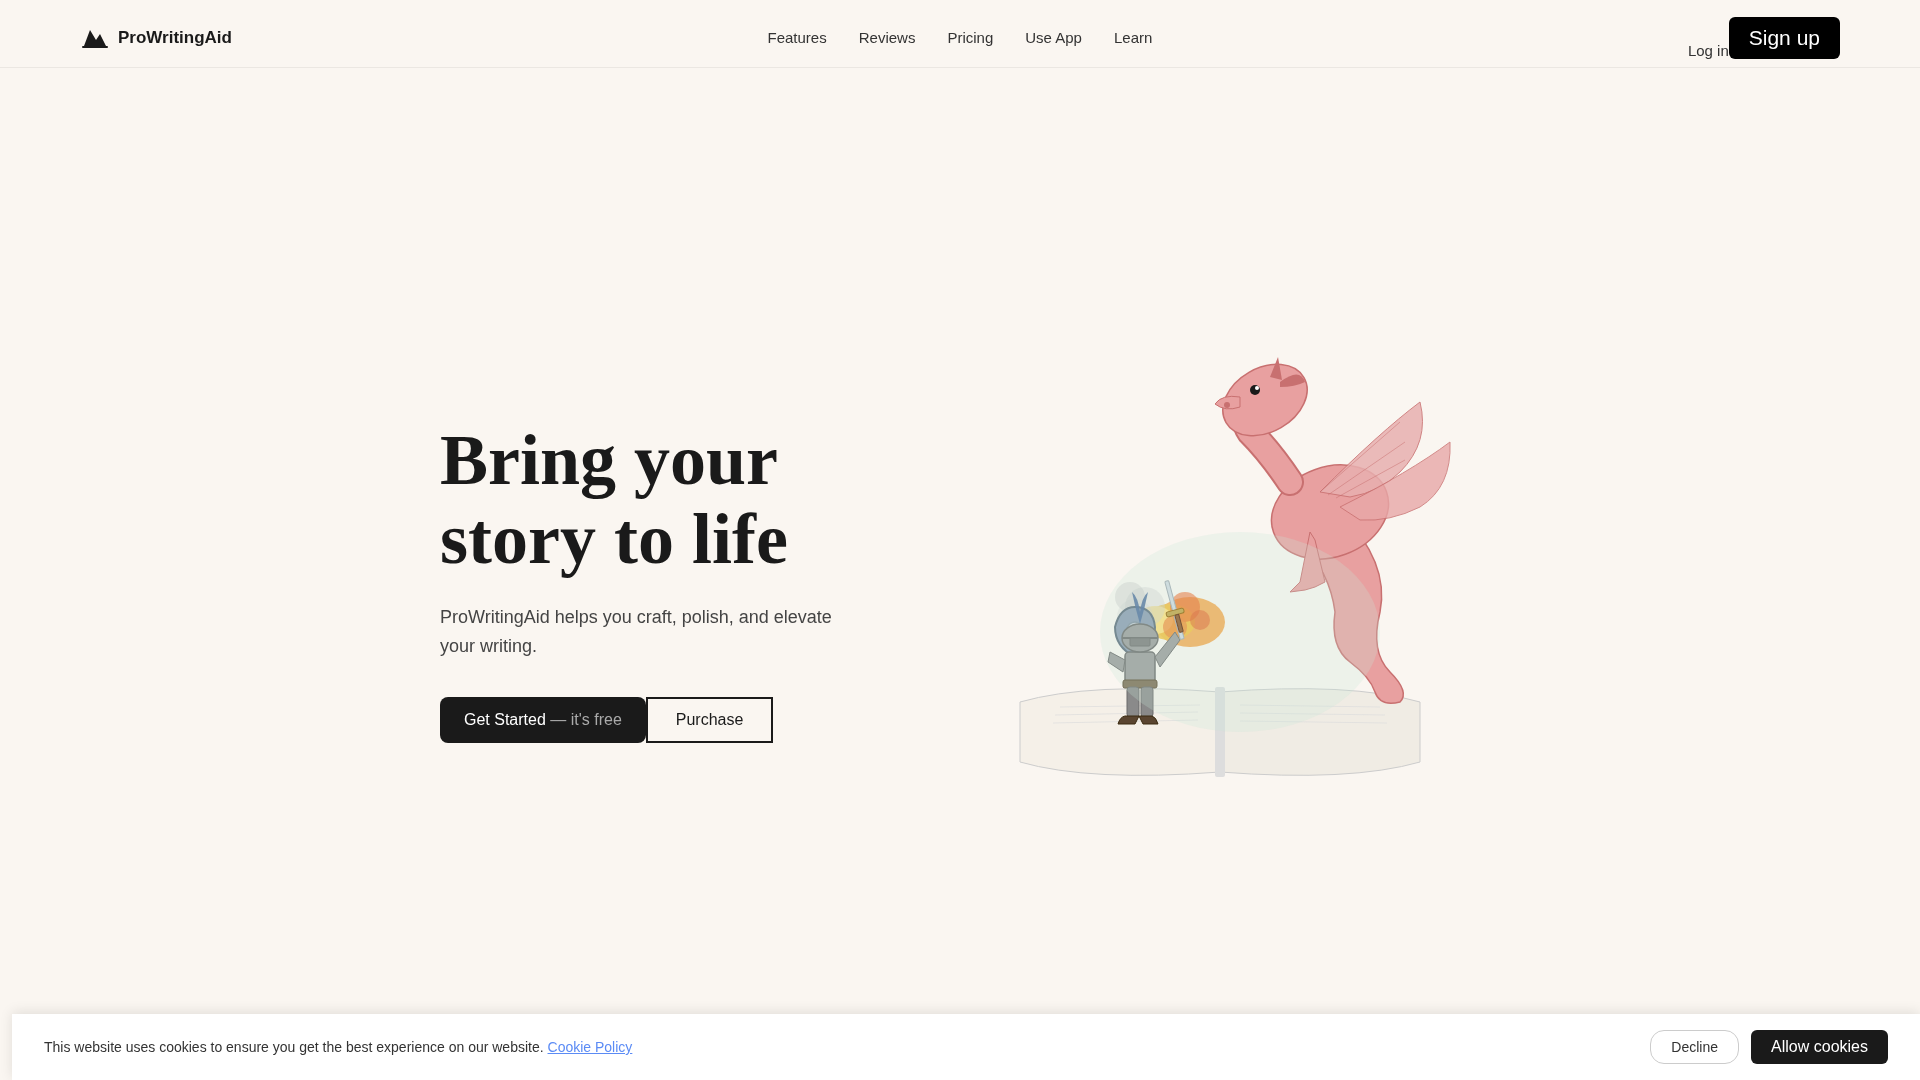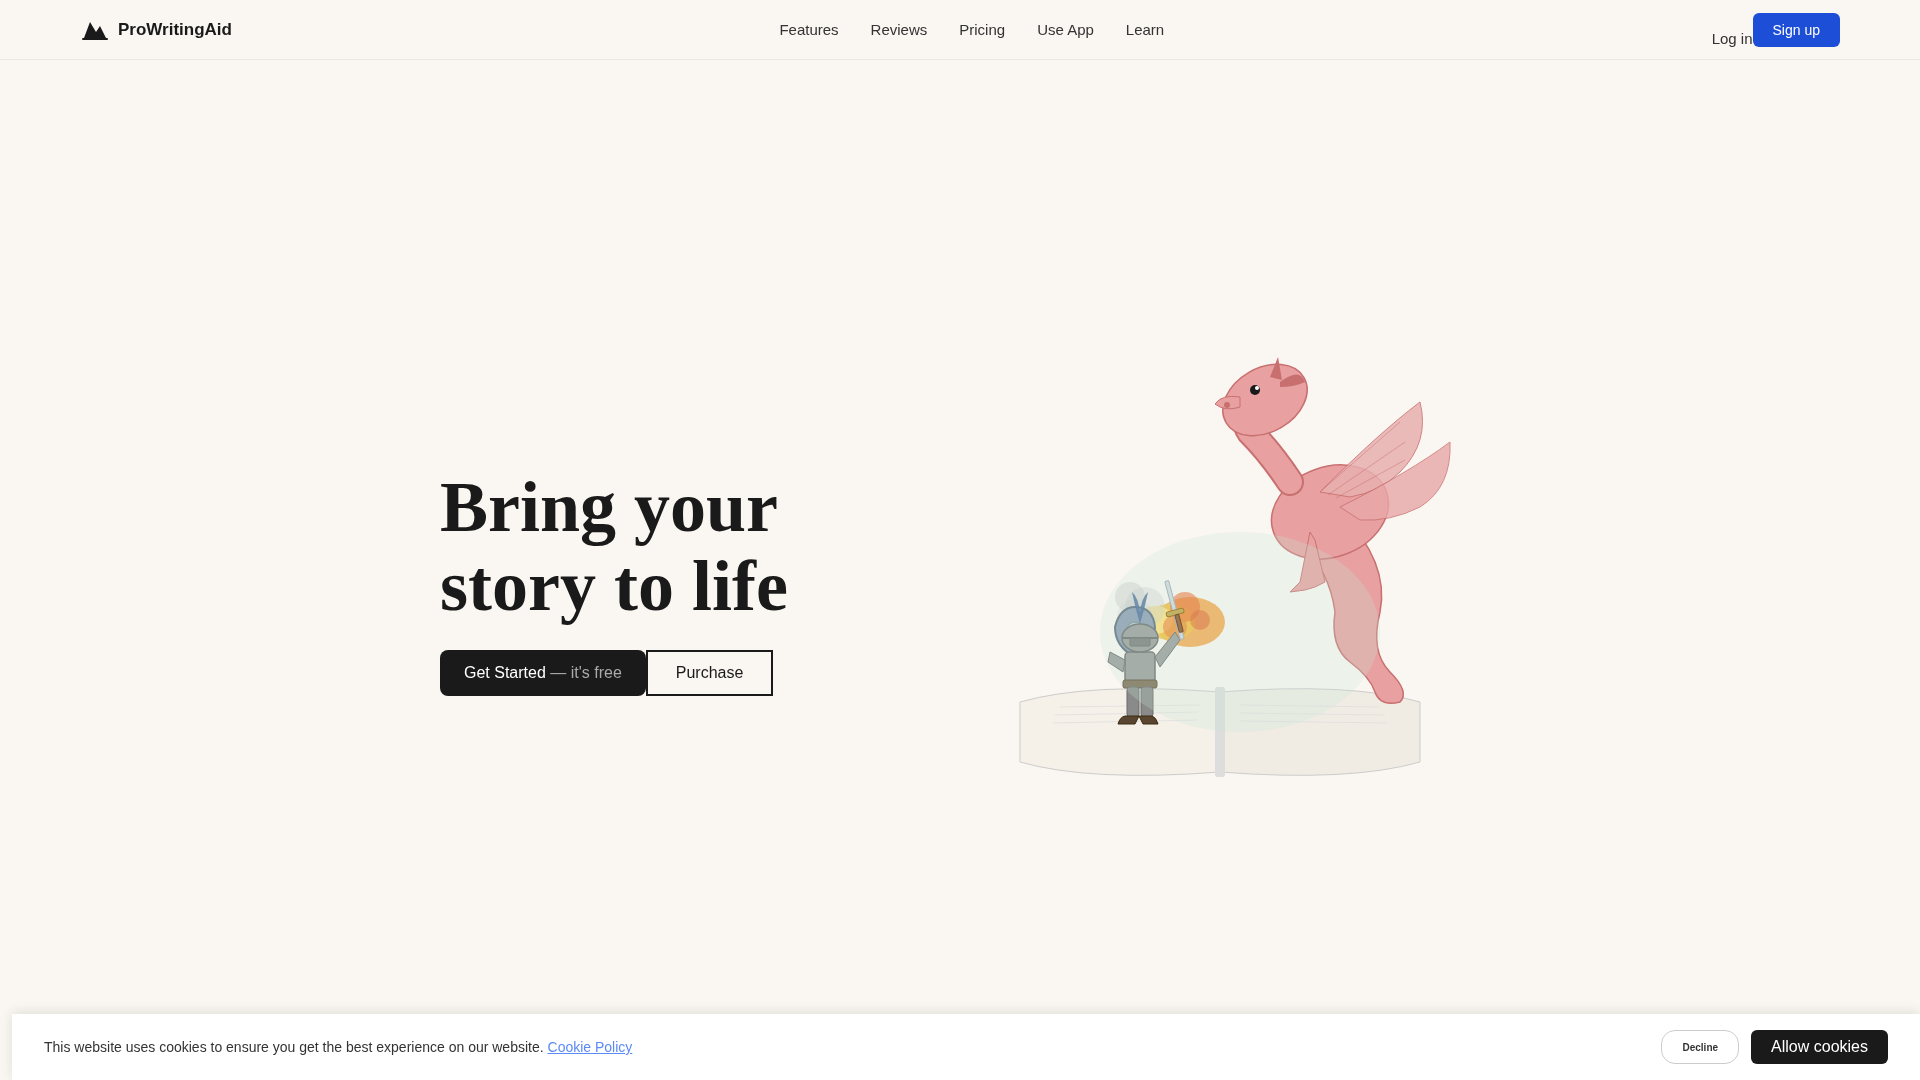--- a/index.html
+++ b/index.html
@@ -7,21 +7,21 @@
     body {
       font-family: -apple-system, BlinkMacSystemFont, 'Segoe UI', sans-serif;
       background-color: #faf6f1;
       color: #1a1a1a;
       overflow-x: hidden;
     }
 
     
     .navbar {
       position: fixed;
-      top: 0;
+      top: 8px;
       left: 0;
       right: 0;
       background: #faf6f1;
       z-index: 100;
       display: flex;
       align-items: center;
       justify-content: space-between;
       padding: 0 80px;
       height: 60px;
       border-bottom: 1px solid rgba(0,0,0,0.06);
@@ -67,26 +67,26 @@
     }
 
     .btn-login {
       text-decoration: none;
       color: #333;
       font-size: 15px;
       font-weight: 400;
     }
 
     .btn-signup {
-      background: #1d4ed8;
+      background: #000000;
       color: #fff;
       border: none;
       padding: 9px 20px;
       border-radius: 6px;
-      font-size: 14px;
+      font-size: 21px;
       font-weight: 500;
       cursor: pointer;
       text-decoration: none;
     }
 
     
     .hero {
       min-height: 100vh;
       display: flex;
       align-items: center;
@@ -200,23 +200,22 @@
       display: flex;
       gap: 12px;
     }
 
     .btn-decline {
       background: transparent;
       border: 1px solid #ccc;
       color: #333;
       padding: 8px 20px;
       border-radius: 14px;
-      font-size: 10px;
-      cursor: pointer;
-      font-weight: bold;
+      font-size: 14px;
+      cursor: pointer;
     }
 
     .btn-allow {
       background: #1a1a1a;
       color: #fff;
       border: none;
       padding: 8px 20px;
       border-radius: 6px;
       font-size: 16px;
       cursor: pointer;
@@ -244,20 +243,21 @@
 
   <div class="nav-actions">
     <a class="btn-login" href="#">Log in</a>
     <a class="btn-signup" href="#">Sign up</a>
   </div>
 </nav>
 
 <section class="hero" style="padding-top: 44px;">
   <div class="hero-content">
     <h1 class="hero-title">Bring your story to life</h1>
+    <p class="hero-subtitle">ProWritingAid helps you craft, polish, and elevate your writing.</p>
     <div class="hero-buttons">
       <button class="btn-get-started">
         <span>Get Started</span>
         <span class="free-label">— it's free</span>
       </button>
       <button class="btn-purchase">Purchase</button>
     </div>
   </div>
 
   <div class="hero-illustration">

